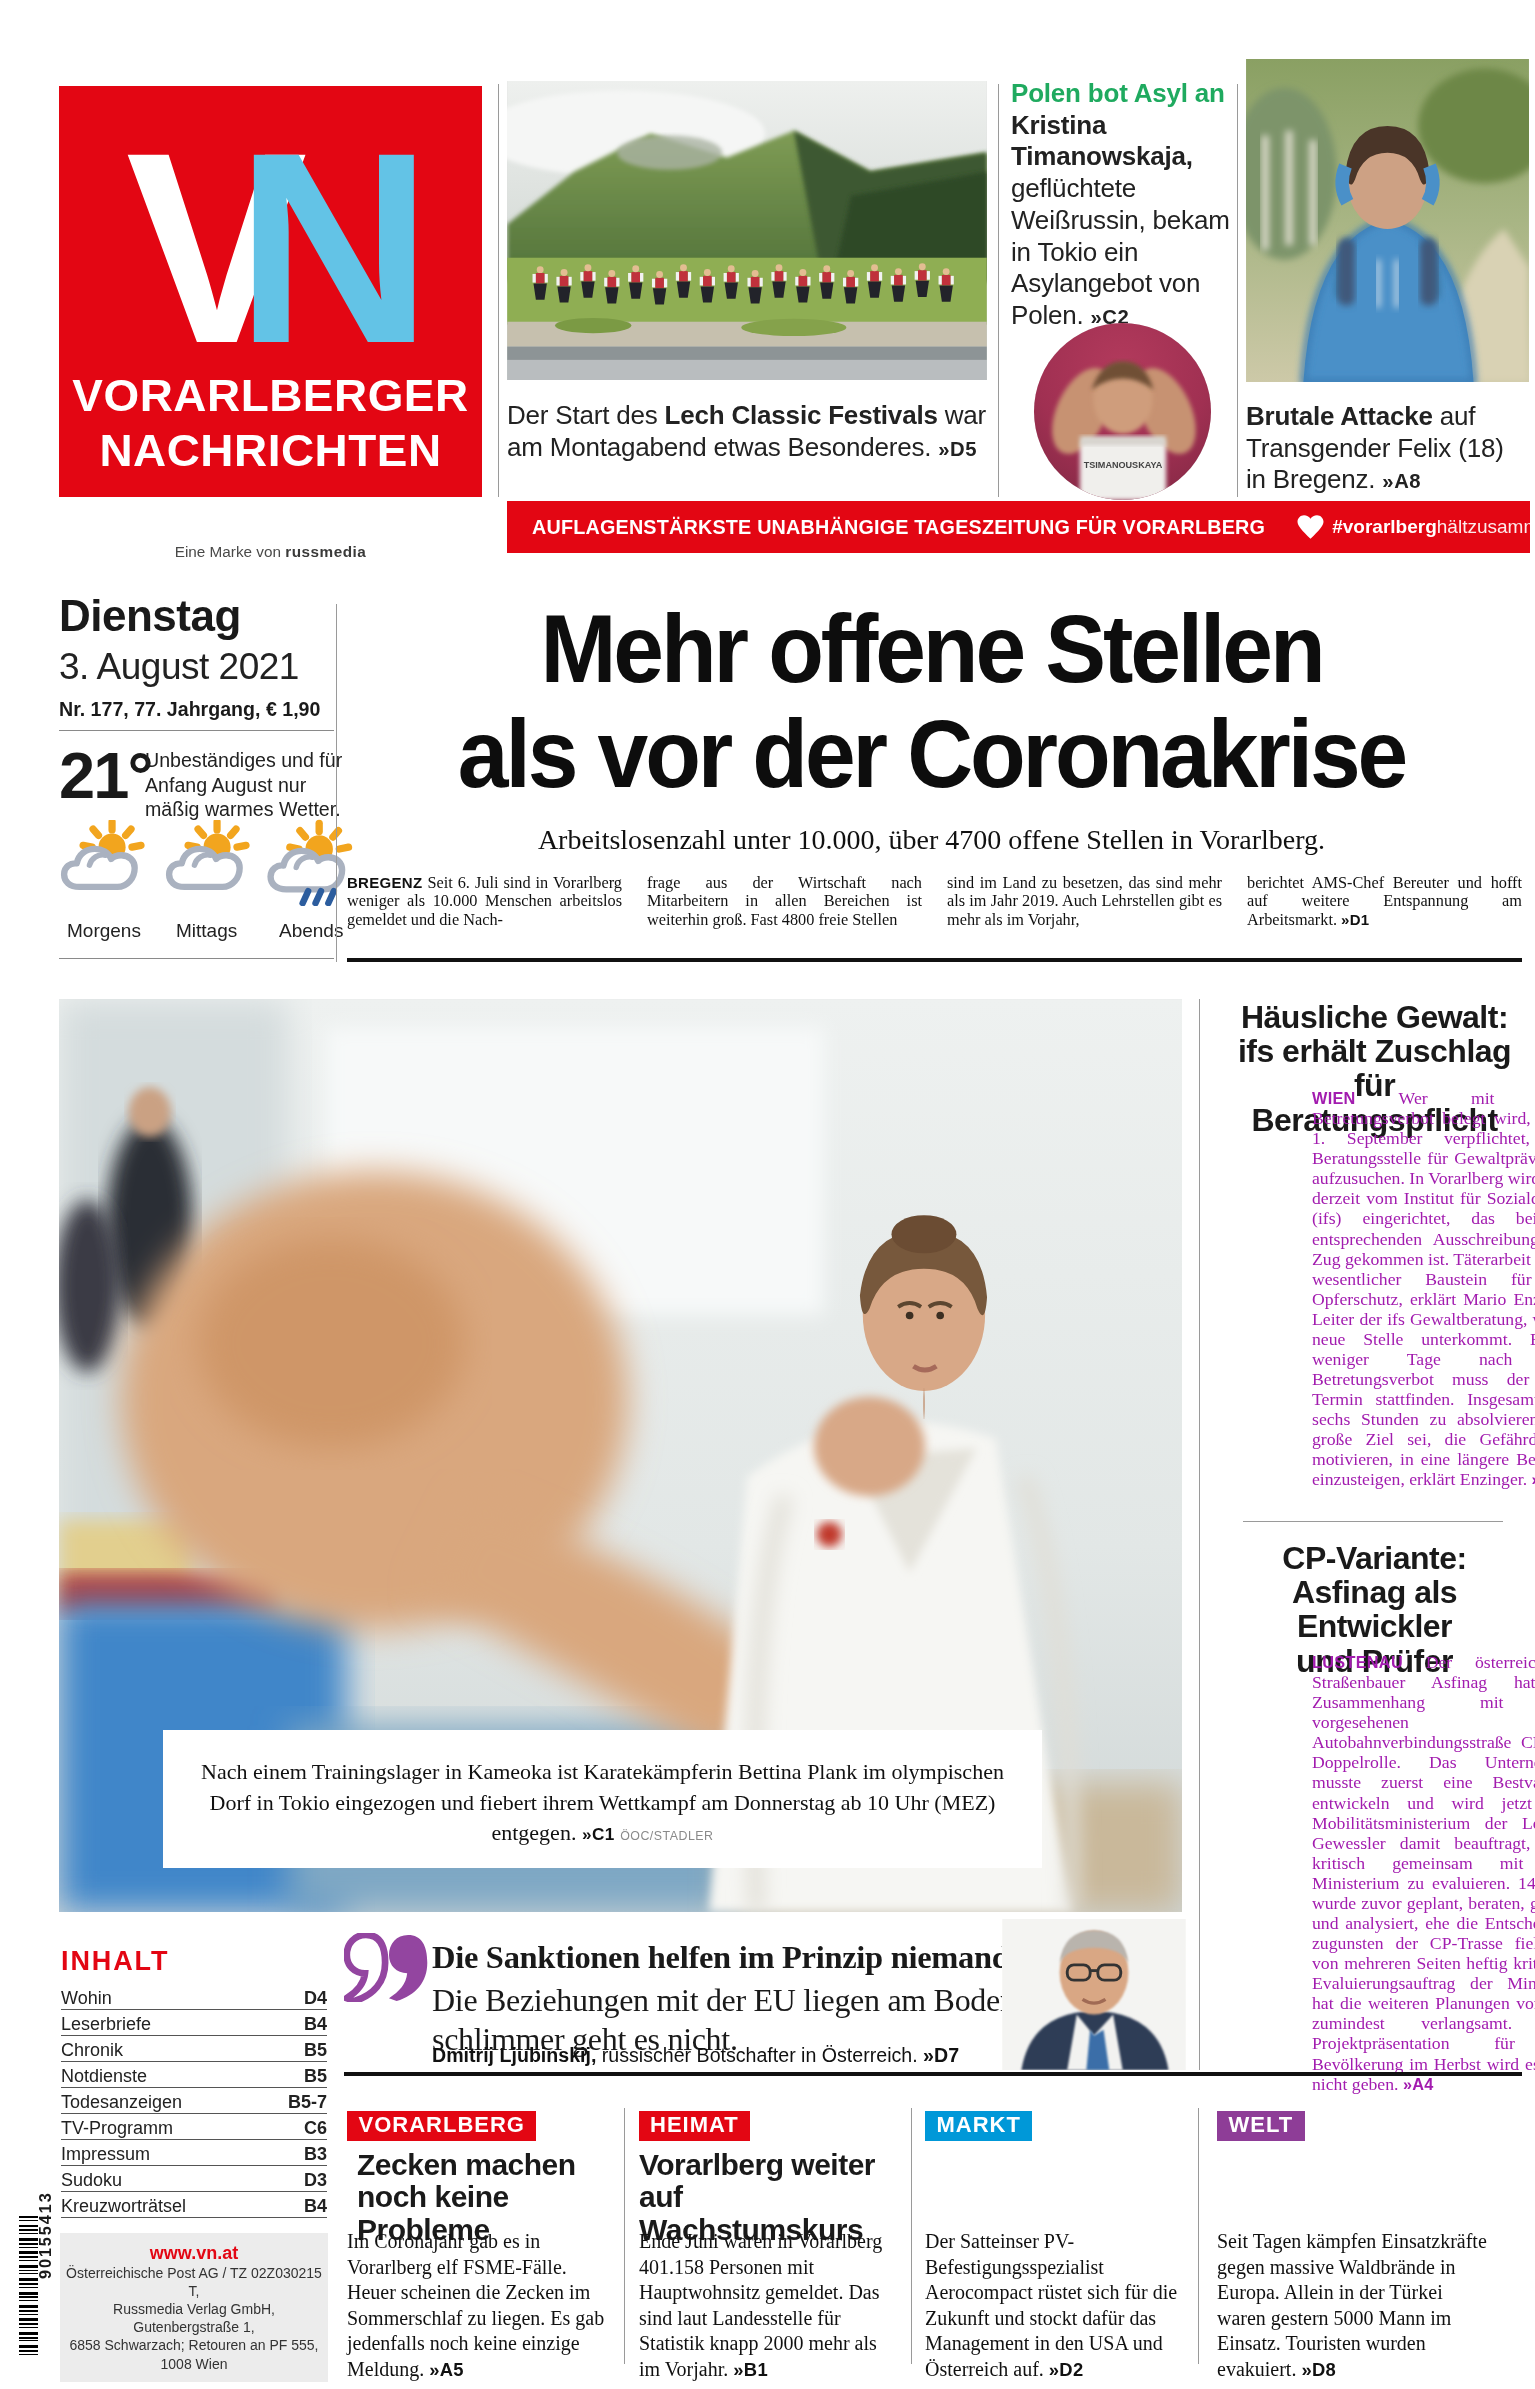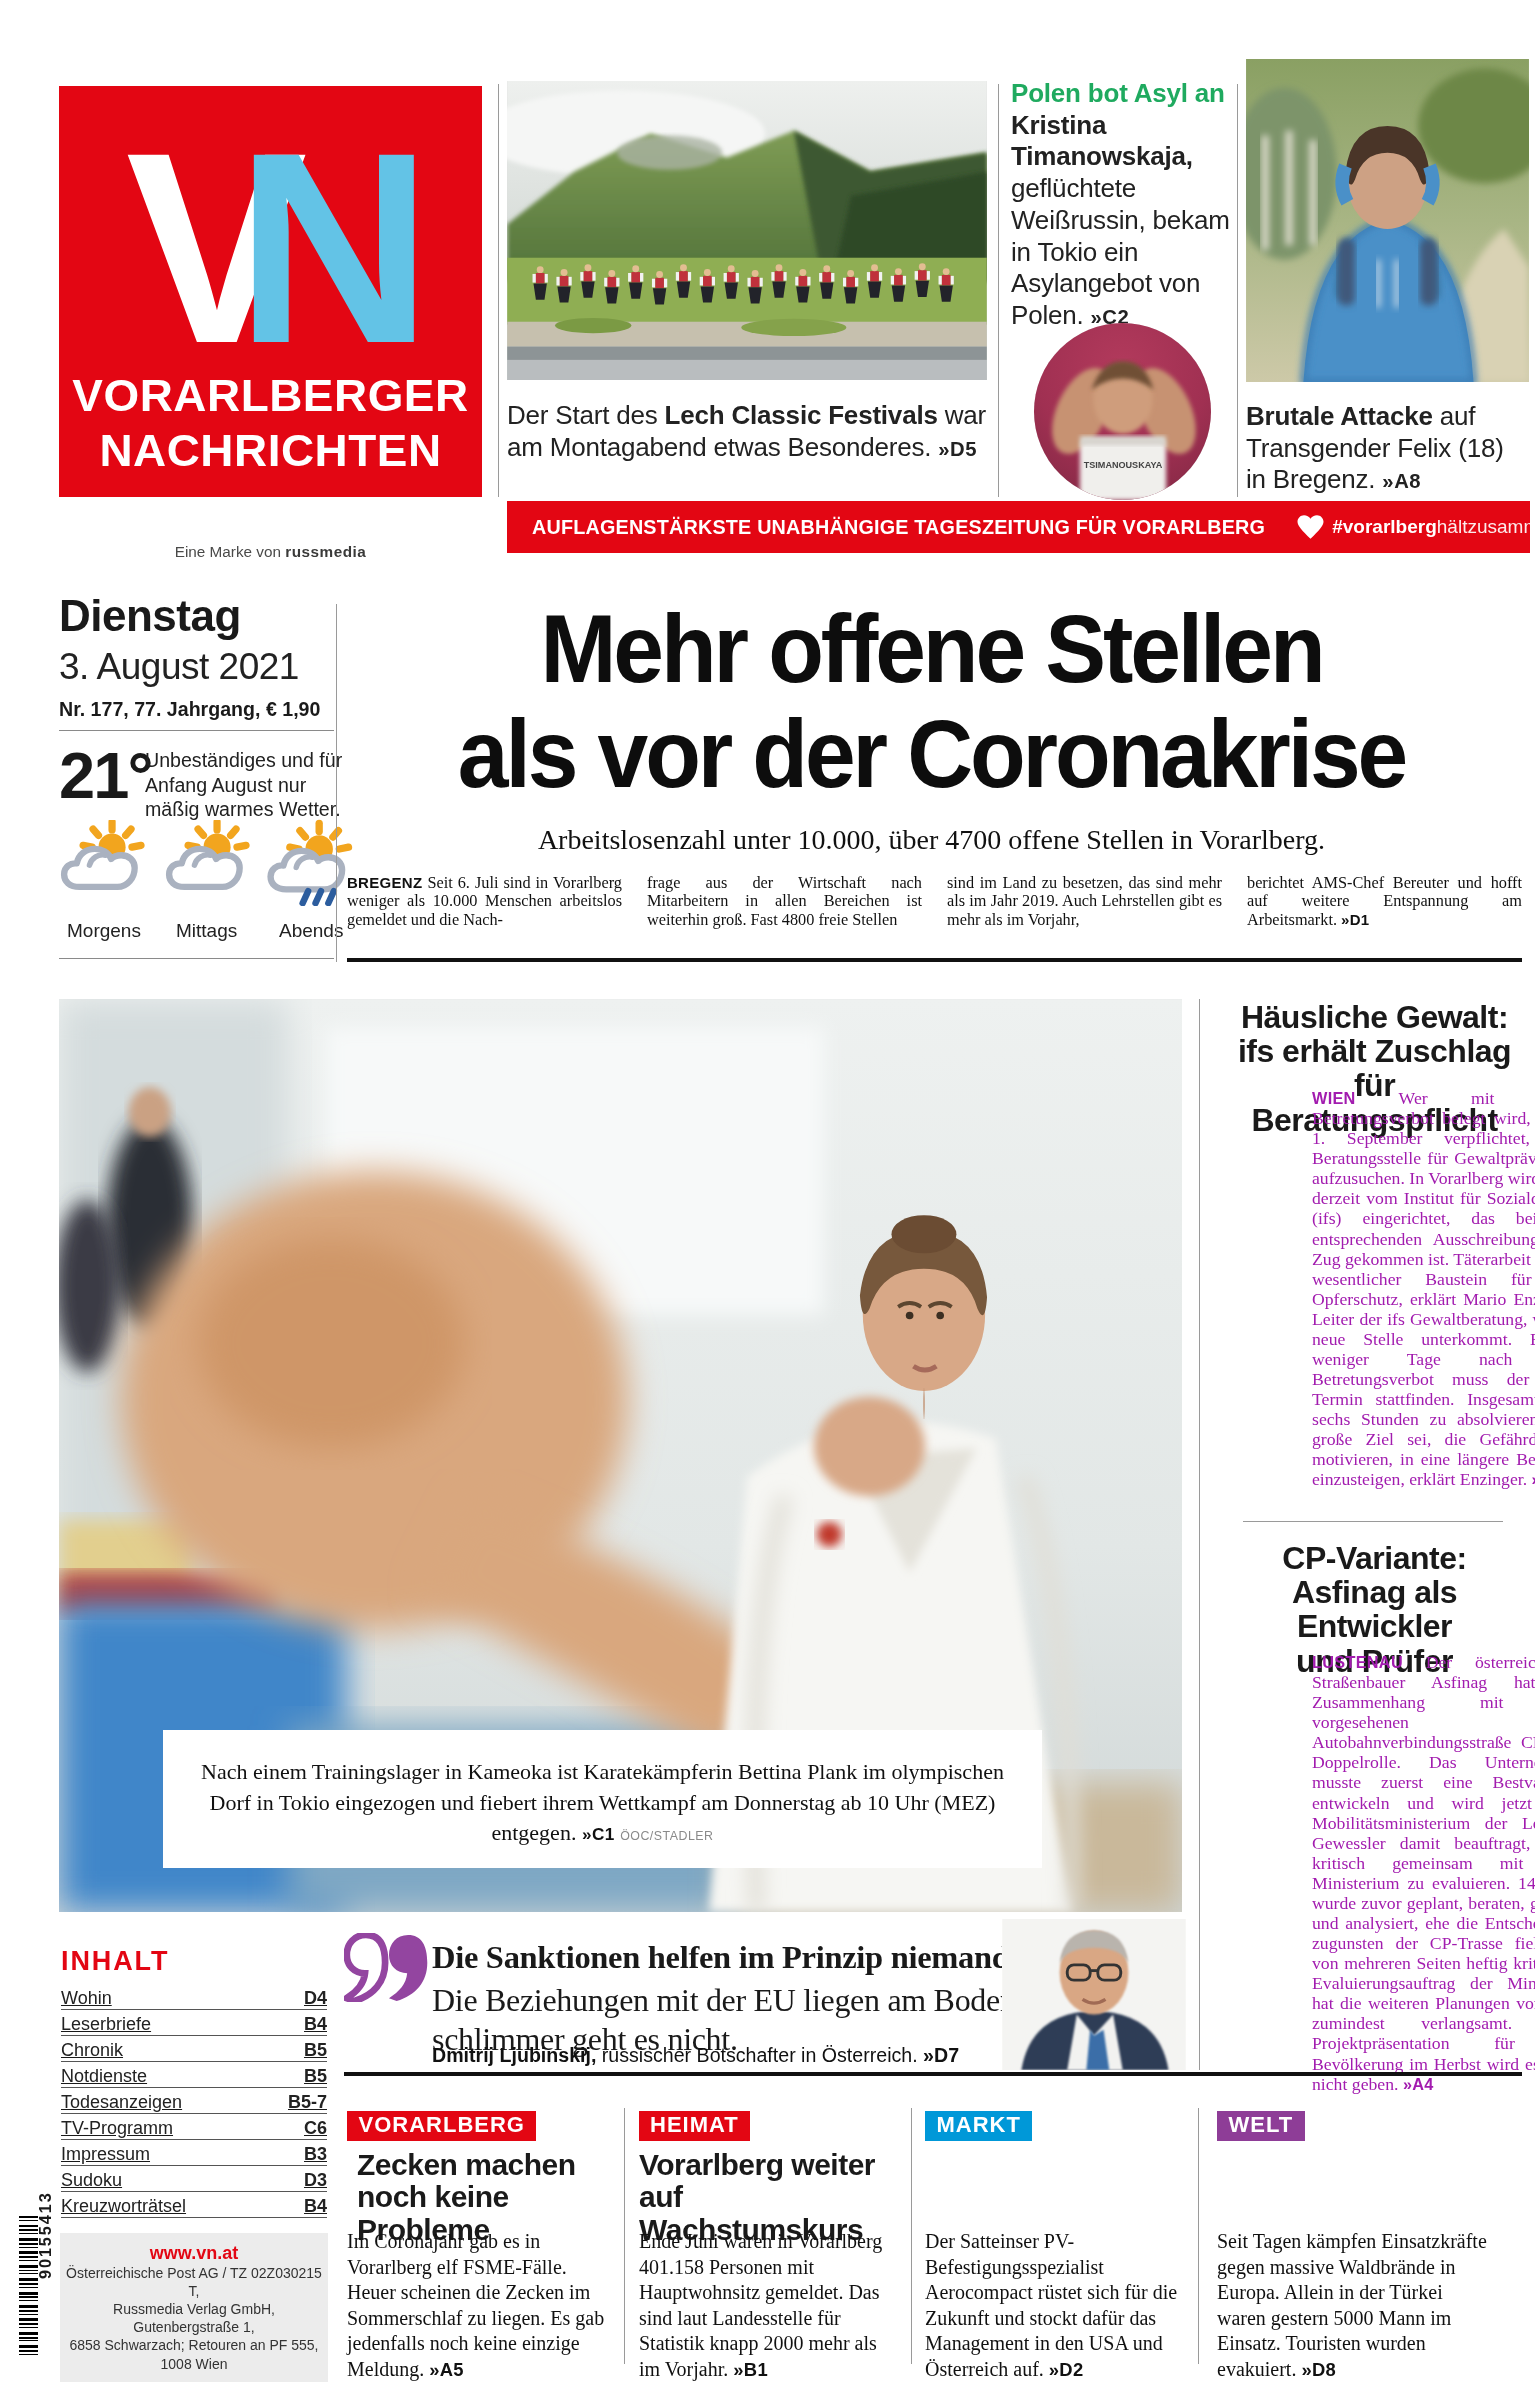--- a/index.html
+++ b/index.html
@@ -49,21 +49,21 @@
   .rail-title{left:1235px;width:279px;text-align:center;font-weight:bold;font-size:32px;
               line-height:1.07;letter-spacing:-0.5px;white-space:pre-line;}
   .rail-body{left:1312px;width:269px;font-size:17.7px;line-height:1.135;text-align:justify;color:#a21caf;}
   
   #caption-card{left:163px;top:1730px;width:879px;background:#fff;padding:15.3px 29px 19px;box-sizing:border-box;text-align:center;}
   #caption-title{font-size:40px;font-weight:bold;letter-spacing:-0.5px;}
   #caption-text{margin-top:11.5px;font-size:22px;line-height:1.4;color:#111;}
   .credit{font-size:12.4px;color:#8a8a8a;letter-spacing:0.5px;}
   
   #inhalt-title{left:61px;top:1946px;font-size:27px;font-weight:bold;color:#e30613;letter-spacing:1.9px;}
-  #inhalt-list{left:61px;top:1984px;width:266px;text-decoration:underline;}
+  #inhalt-list{left:61px;top:1984px;width:266px;}
   .inhalt-row{display:flex;justify-content:space-between;align-items:flex-end;
               border-bottom:1.9px solid #555;height:25px;font-size:18px;color:#222;}
   .inhalt-page{font-weight:bold;}
   #postbox{left:60px;top:2233px;width:268px;background:#ececec;text-align:center;padding:9.6px 5.7px;box-sizing:border-box;}
   #postbox .url{color:#e30613;font-weight:bold;font-size:18px;}
   #postbox .pline{font-size:14px;line-height:1.3;color:#333;}
   #barcode{left:19px;top:2216px;width:19px;height:143px;
      background:repeating-linear-gradient(to bottom,#000 0 1.9px,#fff 1.9px 3.8px,#000 3.8px 4.8px,#fff 4.8px 8.6px,#000 8.6px 11.5px,#fff 11.5px 13.4px);}
   #barcode-digits{left:36px;top:2279px;font-size:16.3px;letter-spacing:1.9px;transform:rotate(-90deg);transform-origin:left top;white-space:nowrap;}
   

